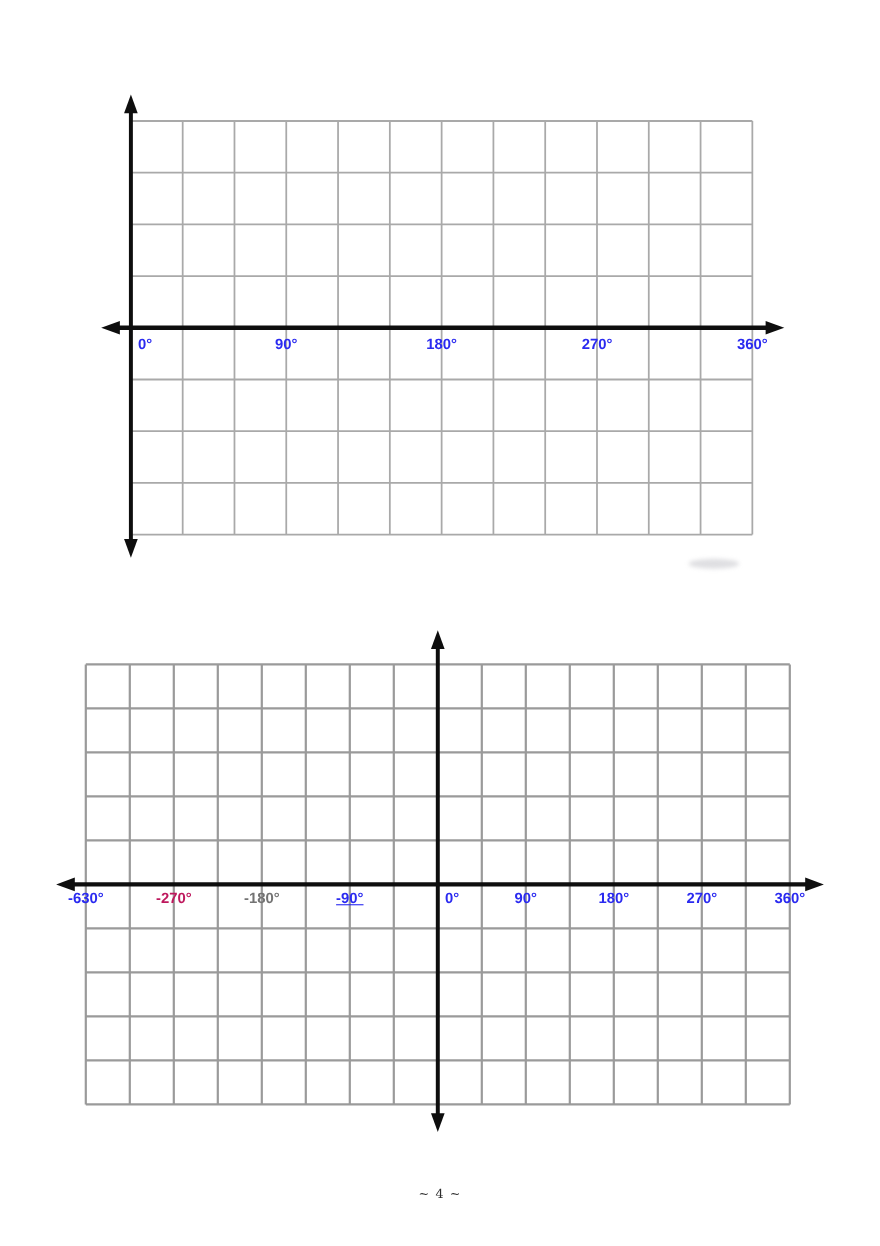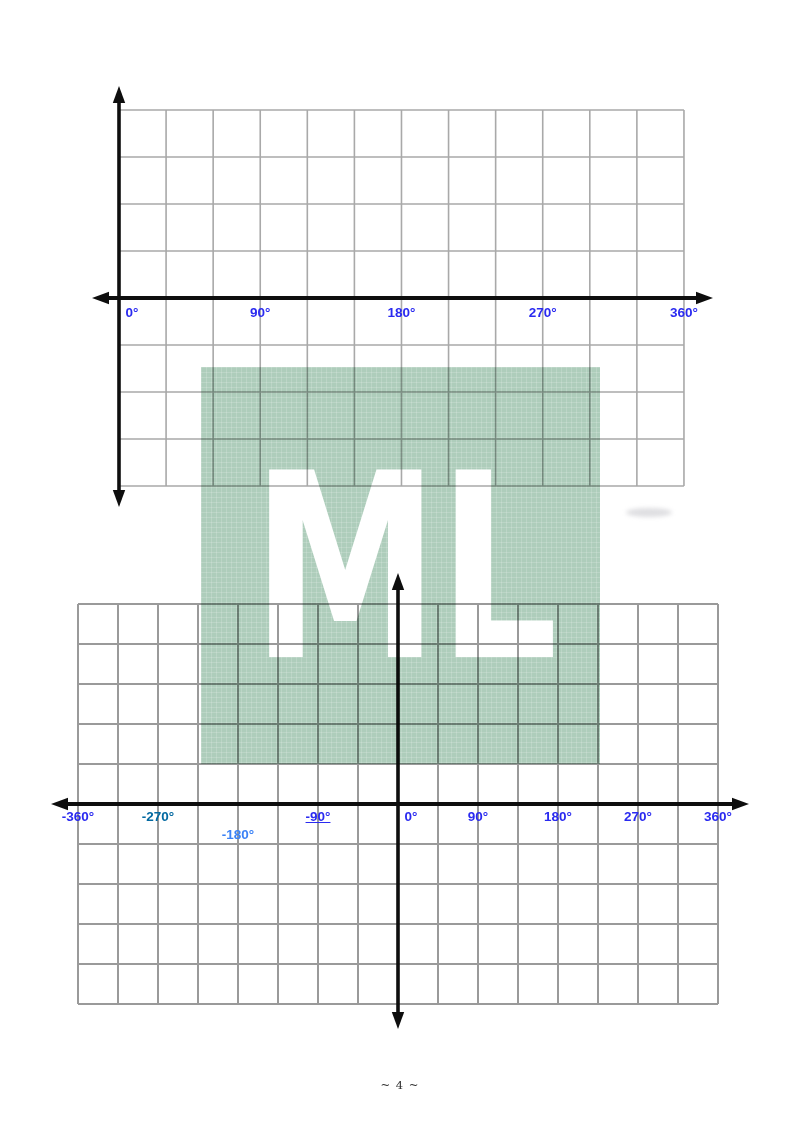--- a/index.html
+++ b/index.html
@@ -60,34 +60,29 @@
     </svg>
 
   <div id="top-labels">
       <span class="tick" style="left: 132px; top: 305px; color: rgb(42, 42, 240);">0°</span>
       <span class="tick" style="left: 260.24px; top: 305px; color: rgb(42, 42, 240);">90°</span>
       <span class="tick" style="left: 401.48px; top: 305px; color: rgb(42, 42, 240);">180°</span>
       <span class="tick" style="left: 542.72px; top: 305px; color: rgb(42, 42, 240);">270°</span>
       <span class="tick" style="left: 683.96px; top: 305px; color: rgb(42, 42, 240);">360°</span>
     </div>
   <div id="bottom-labels">
-      <span class="tick" style="left: 78px; top: 809px; color: rgb(42, 42, 240);">-360°</span>
-      <span class="tick" style="left: 158px; top: 809px; color: #0369a1;">-270°</span>
-      <span class="tick" style="left: 238px; top: 827px; color: #3b82f6;">-180°</span>
+      <span class="tick" style="left: 78px; top: 809px; color: rgb(42, 42, 240);">-630°</span>
+      <span class="tick" style="left: 158px; top: 809px; color: #be185d;">-270°</span>
+      <span class="tick" style="left: 238px; top: 809px; color: #737373;">-180°</span>
       <span class="tick" style="left: 318px; top: 809px; color: rgb(42, 42, 240); text-decoration: underline;">-90°</span>
       <span class="tick" style="left: 411px; top: 809px; color: rgb(42, 42, 240);">0°</span>
       <span class="tick" style="left: 478px; top: 809px; color: rgb(42, 42, 240);">90°</span>
       <span class="tick" style="left: 558px; top: 809px; color: rgb(42, 42, 240);">180°</span>
       <span class="tick" style="left: 638px; top: 809px; color: rgb(42, 42, 240);">270°</span>
       <span class="tick" style="left: 718px; top: 809px; color: rgb(42, 42, 240);">360°</span>
     </div>
 
   <div class="smudge"></div>
 
-  <div class="watermark" style="background-color: rgb(174, 205, 187);">
-    <svg width="399" height="397" viewBox="0 0 399 397">
-      <text x="51" y="290" font-size="256" textLength="306" lengthAdjust="spacingAndGlyphs">ML</text>
-    </svg>
-  </div>
 
   <div class="page-number">~ 4 ~</div>
 
 </div>
 
 </body></html>

